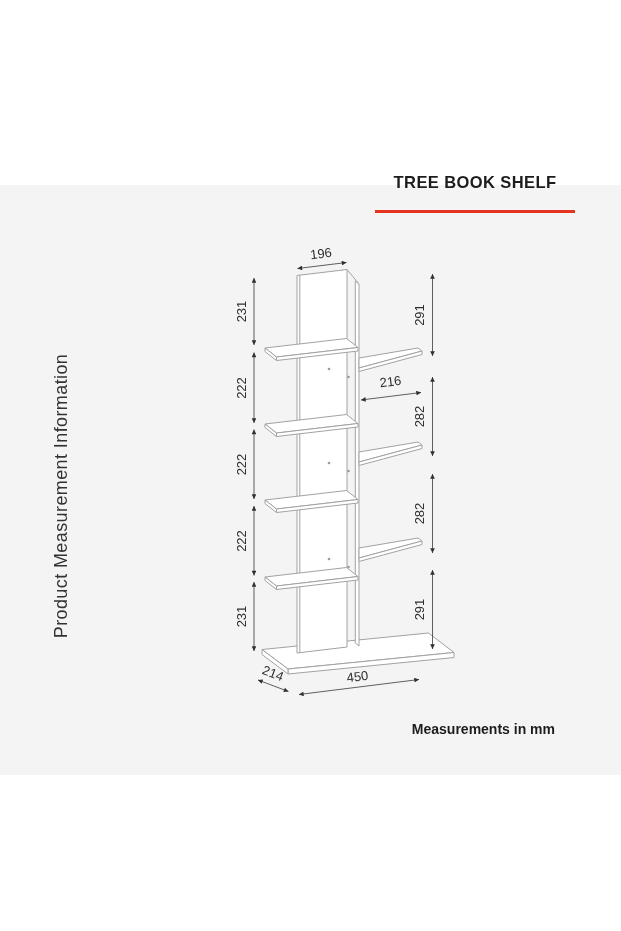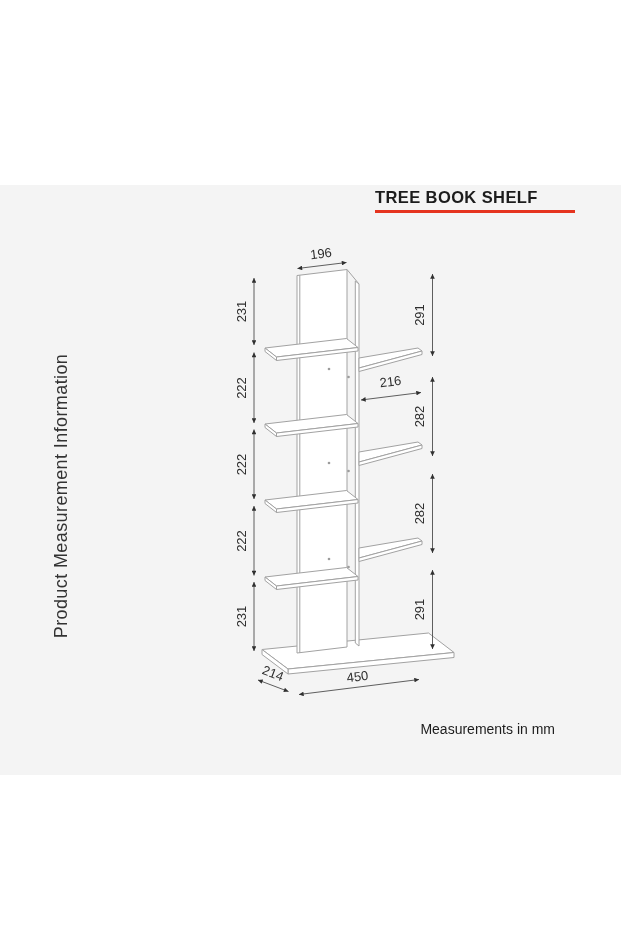--- a/index.html
+++ b/index.html
@@ -19,22 +19,23 @@
     position: absolute;
     left: 0;
     top: 185px;
     width: 621px;
     height: 590px;
     background: #f4f4f4;
   }
   .title-block {
     position: absolute;
     left: 375px;
-    top: 188px;
+    top: 173px;
     width: 200px;
+    text-align: center;
   }
   .title-text {
     font-size: 16.5px;
     font-weight: bold;
     color: #1c1c1c;
     letter-spacing: 0.4px;
     white-space: nowrap;
   }
   .title-underline {
     position: absolute;
@@ -54,21 +55,21 @@
     color: #333333;
     letter-spacing: 0.4px;
   }
   .footer-note {
     position: absolute;
     left: 405px;
     top: 721px;
     width: 150px;
     text-align: right;
     font-size: 14px;
-    font-weight: normal;
+    font-weight: bold;
     color: #1c1c1c;
     white-space: nowrap;
   }
   .drawing {
     position: absolute;
     left: 230px;
     top: 245px;
     width: 230px;
     height: 460px;
   }

